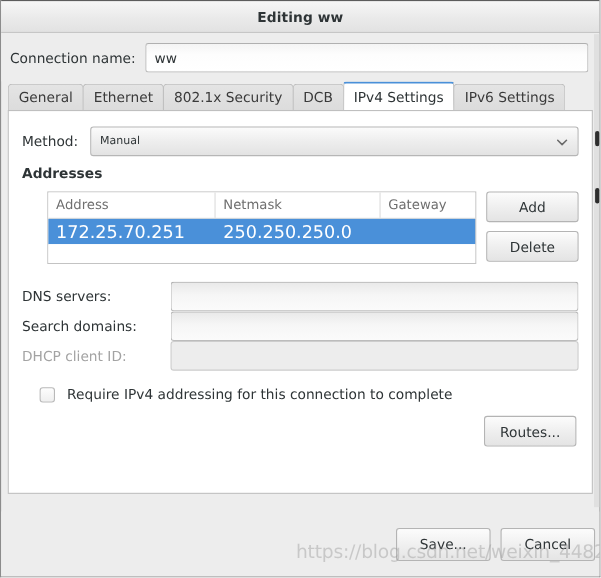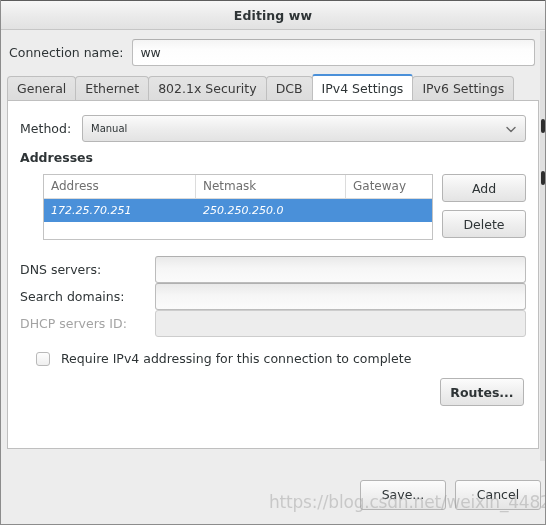--- a/index.html
+++ b/index.html
@@ -201,26 +201,25 @@
   .col-addr { width: 152px; }
   .col-mask { width: 150px; }
   .col-gw   { flex: 1; }
 
   .trow {
     display: flex;
     height: 23px;
     background: #4a90d9;
   }
   .trow .td {
-    font-size: 11px;
+    font-size: 16px;
     color: #ffffff;
     line-height: 23px;
     padding-left: 7px;
     box-sizing: border-box;
-    font-style: italic;
   }
   .trow-empty {
     height: 17px;
     background: #ffffff;
   }
 
   .side-btns {
     display: flex;
     flex-direction: column;
     gap: 8px;
@@ -280,21 +279,20 @@
   }
 
   .routes-row {
     display: flex;
     justify-content: flex-end;
     padding-right: 2px;
   }
   .routes-btn {
     width: 84px;
     height: 28px;
-    font-weight: bold;
   }
 
   
   .action-bar {
     position: absolute;
     left: 0;
     right: 0;
     bottom: 0;
     height: 59px;
     background: #ededed;
@@ -415,21 +413,21 @@
       <span class="flabel">DNS servers:</span>
       <div class="textfield empty" placeholder=""></div>
     </div>
 
     <div class="frow">
       <span class="flabel">Search domains:</span>
       <div class="textfield empty" placeholder=""></div>
     </div>
 
     <div class="frow">
-      <span class="flabel disabled">DHCP servers ID:</span>
+      <span class="flabel disabled">DHCP client ID:</span>
       <div class="textfield disabled" placeholder=""></div>
     </div>
 
     <div class="check-row">
       <span class="checkbox"></span>
       <span class="check-label">Require IPv4 addressing for this connection to complete</span>
     </div>
 
     <div class="routes-row">
       <div class="btn routes-btn">Routes...</div>

